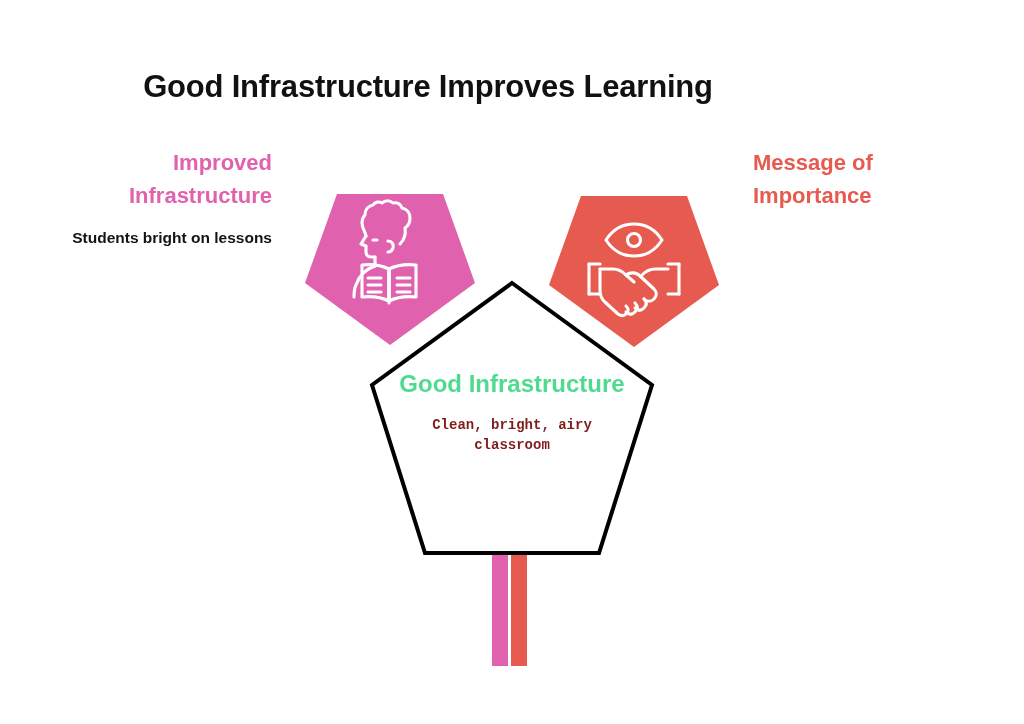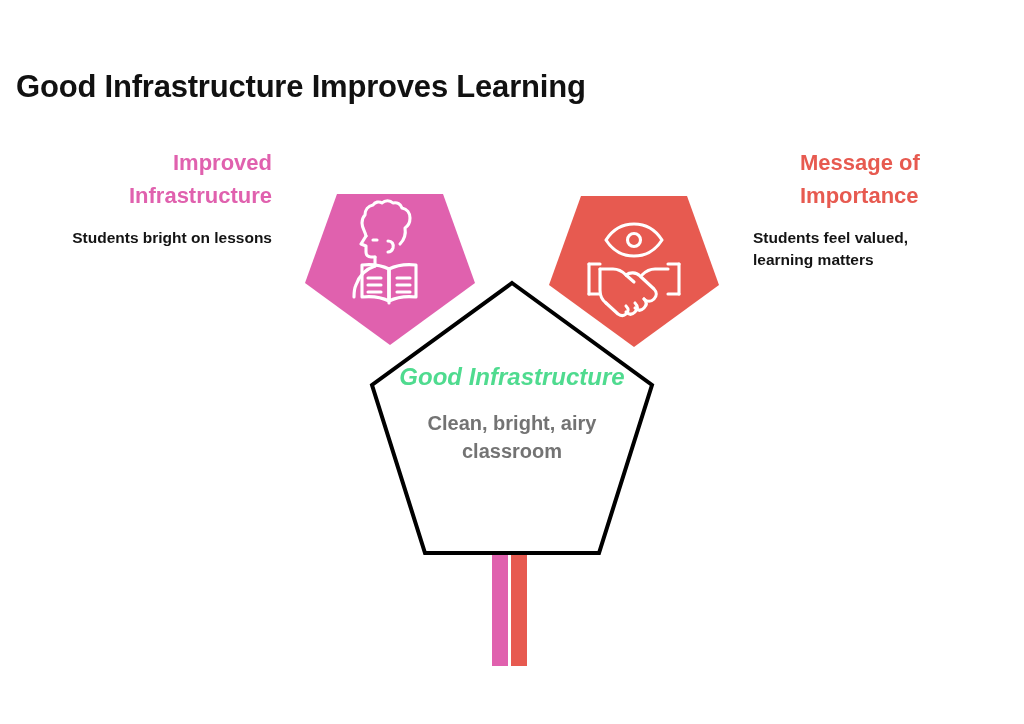--- a/index.html
+++ b/index.html
@@ -19,23 +19,23 @@
 
   #infographic-root {
     position: absolute;
     inset: 0;
   }
 
   
   .diagram-title {
     position: absolute;
     top: 68px;
-    left: 16px;
+    left: 8px;
     width: 840px;
-    text-align: left;
+    text-align: center;
     font-size: 31px;
     font-weight: bold;
     color: #111111;
     letter-spacing: -0.2px;
     line-height: 1.2;
   }
 
   
   .side-label {
     position: absolute;
@@ -51,21 +51,21 @@
     top: 146px;
     text-align: left;
   }
   .side-heading {
     font-size: 22px;
     font-weight: bold;
     line-height: 1.52;
     margin: 0;
   }
   .side-heading.pink  { color: #E061AE; }
-  .side-heading.red   { color: #E75A50; margin-left: 47px; }
+  .side-heading.red   { color: #E75A50; }
   .side-body {
     font-size: 15.5px;
     font-weight: bold;
     color: #141414;
     line-height: 1.42;
     margin: 14px 0 0 0;
   }
 
   
   #scene {
@@ -83,29 +83,29 @@
     left: 392px;
     top: 360px;
     width: 240px;
     text-align: center;
   }
   .center-heading {
     font-size: 24px;
     font-weight: bold;
     color: #4FDB8F;
     line-height: 1.42;
-    margin: 0;
-    font-style: italic;
+    margin: 7px;
   }
   .center-body {
-    font-size: 20px;
-    font-weight: bold;
-    color: #737373;
+    font-size: 14px;
+    font-weight: bold;
+    color: #7f1d1d;
     line-height: 1.42;
     margin: 15px 0 0 0;
+    font-family: Liberation Mono, monospace;
   }
 </style>
 </head>
 <body>
 
 <div id="infographic-root">
 
   <div class="diagram-title">Good Infrastructure Improves Learning</div>
 
   <svg id="scene" viewBox="0 0 1024 724" xmlns="http://www.w3.org/2000/svg">
@@ -206,16 +206,15 @@
     <div class="center-body">Clean, bright, airy classroom</div>
   </div>
 
   <div class="side-label left">
     <div class="side-heading pink">Improved Infrastructure</div>
     <div class="side-body">Students bright on lessons</div>
   </div>
 
   <div class="side-label right">
     <div class="side-heading red">Message of Importance</div>
-    <div class="side-body">Students feel valued, learning matters</div>
   </div>
 
 </div>
 
 </body></html>

